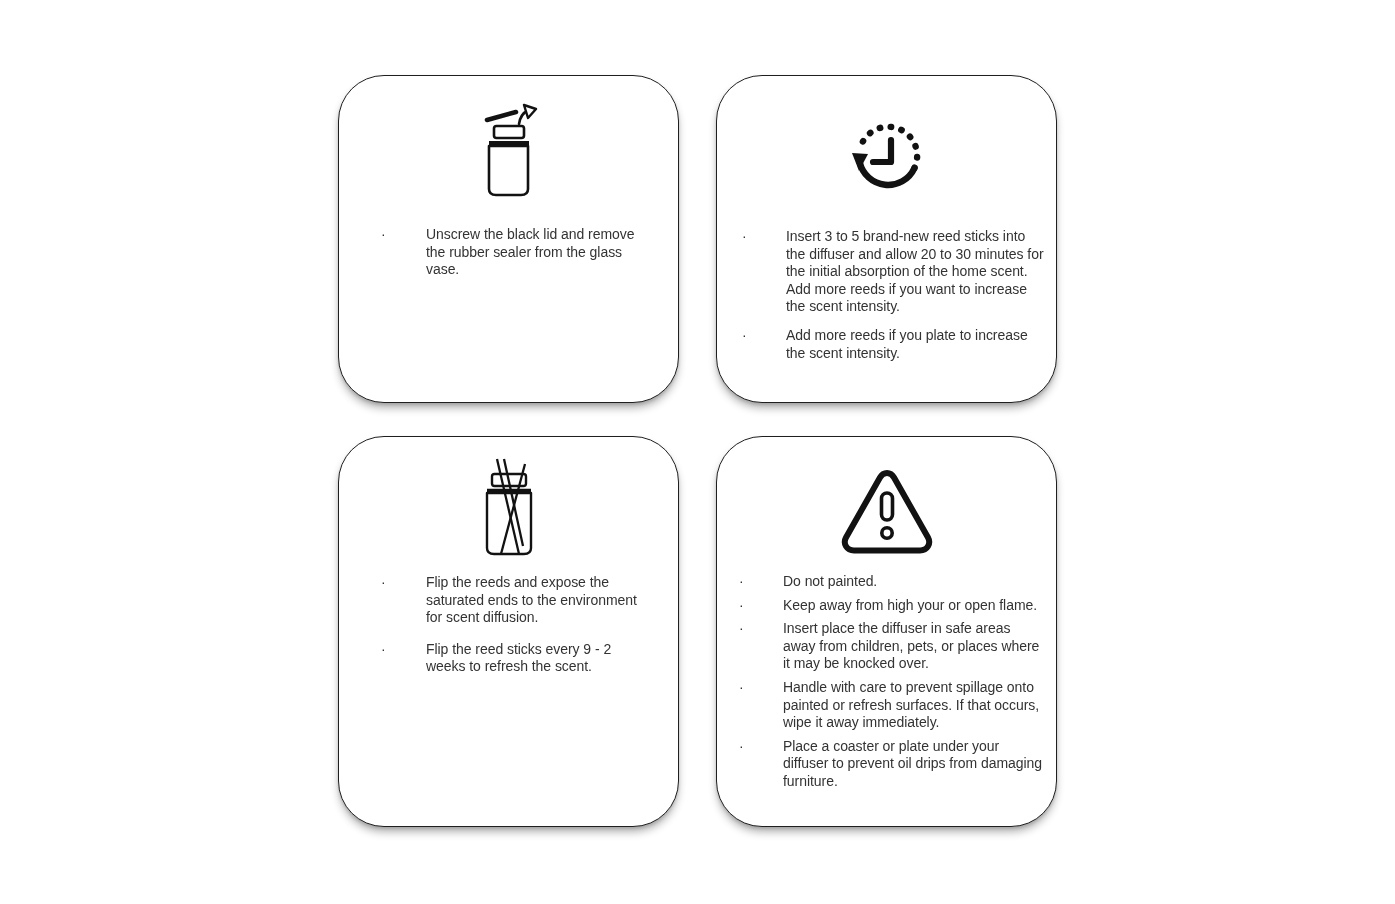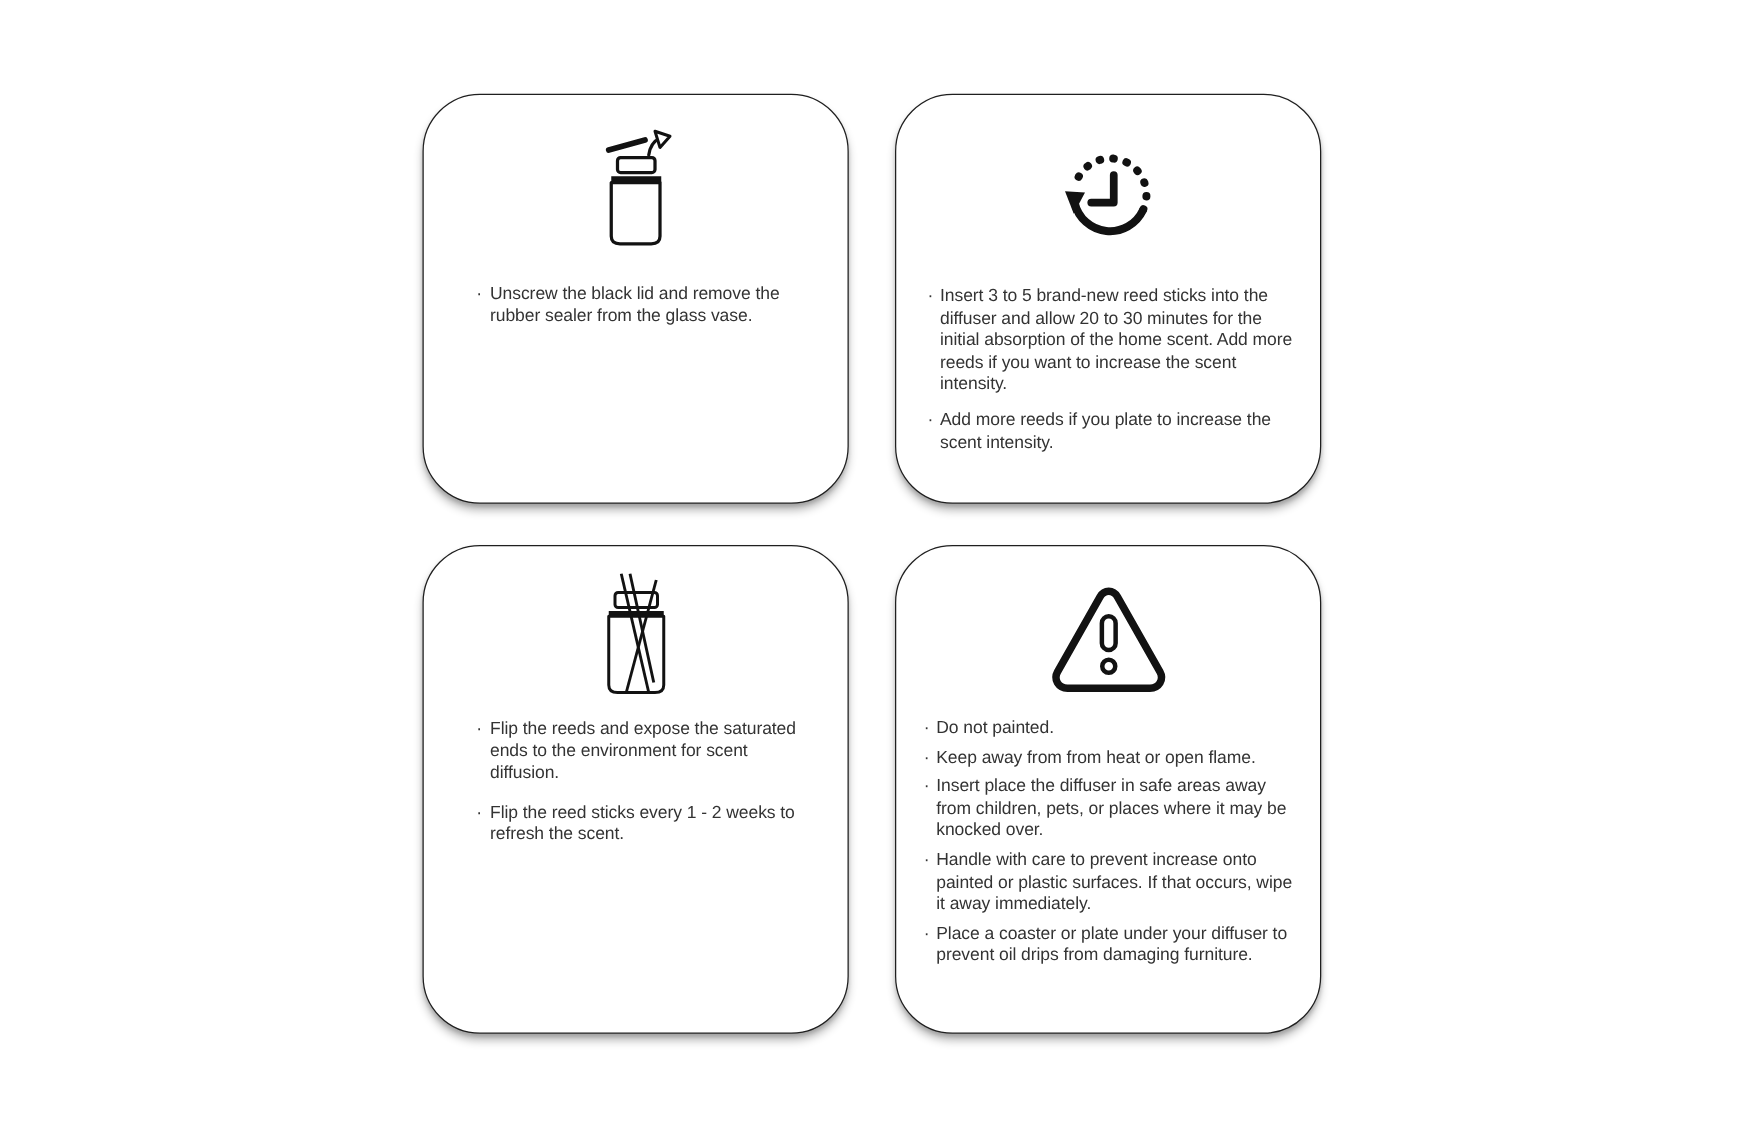--- a/index.html
+++ b/index.html
@@ -35,21 +35,21 @@
   .card3 .text-wrap { top:137px; left:42px; width:268px; }
   .card4 .text-wrap { top:136px; left:22px; width:304px; }
 
   .bullet { display:flex; align-items:flex-start; }
   .card1 .bullet { margin-bottom:12px; }
   .card2 .bullet { margin-bottom:11px; }
   .card3 .bullet { margin-bottom:14px; }
   .card4 .bullet { margin-bottom:6px; }
   .dot { flex:0 0 11px; text-align:left; color:#333333; }
   .card2 .dot, .card4 .dot { flex-basis:10px; }
-  .bt { flex:1; }
+  .bt { flex:1;margin-left:34px; }
 
   .ink { stroke:#121212; fill:none; }
 </style>
 </head>
 <body>
 
 <div class="canvas">
 
   <section class="card card1">
     <div class="icon-wrap">
@@ -115,21 +115,21 @@
         <line class="ink" x1="41" y1="6" x2="17" y2="96" stroke-width="2.3"></line>
       </svg>
     </div>
     <div class="text-wrap">
         <div class="bullet">
           <span class="dot">·</span>
           <span class="bt">Flip the reeds and expose the saturated ends to the environment for scent diffusion.</span>
         </div>
         <div class="bullet">
           <span class="dot">·</span>
-          <span class="bt">Flip the reed sticks every 1 - 2 weeks to refresh the scent.</span>
+          <span class="bt">Flip the reed sticks every 9 - 2 weeks to refresh the scent.</span>
         </div>
       </div>
   </section>
 
   <section class="card card4">
     <div class="icon-wrap">
       <svg width="96" height="92" viewBox="0 0 96 92" aria-hidden="true">
 
         <path class="ink" d="M48,6 Q52.5,6 55,10.5 L89,70.5 Q91.5,75 89,79.3 Q86.5,83.5 81,83.5
                              L15,83.5 Q9.5,83.5 7,79.3 Q4.5,75 7,70.5 L41,10.5 Q43.5,6 48,6 Z" stroke-width="6" stroke-linejoin="round"></path>
@@ -139,29 +139,29 @@
         <circle class="ink" cx="48" cy="66" r="5.2" stroke-width="3.6"></circle>
       </svg>
     </div>
     <div class="text-wrap">
         <div class="bullet">
           <span class="dot">·</span>
           <span class="bt">Do not painted.</span>
         </div>
         <div class="bullet">
           <span class="dot">·</span>
-          <span class="bt">Keep away from from heat or open flame.</span>
+          <span class="bt">Keep away from high your or open flame.</span>
         </div>
         <div class="bullet">
           <span class="dot">·</span>
           <span class="bt">Insert place the diffuser in safe areas away from children, pets, or places where it may be knocked over.</span>
         </div>
         <div class="bullet">
           <span class="dot">·</span>
-          <span class="bt">Handle with care to prevent increase onto painted or plastic surfaces. If that occurs, wipe it away immediately.</span>
+          <span class="bt">Handle with care to prevent spillage onto painted or refresh surfaces. If that occurs, wipe it away immediately.</span>
         </div>
         <div class="bullet">
           <span class="dot">·</span>
           <span class="bt">Place a coaster or plate under your diffuser to prevent oil drips from damaging furniture.</span>
         </div>
       </div>
   </section>
 
 </div>
 

